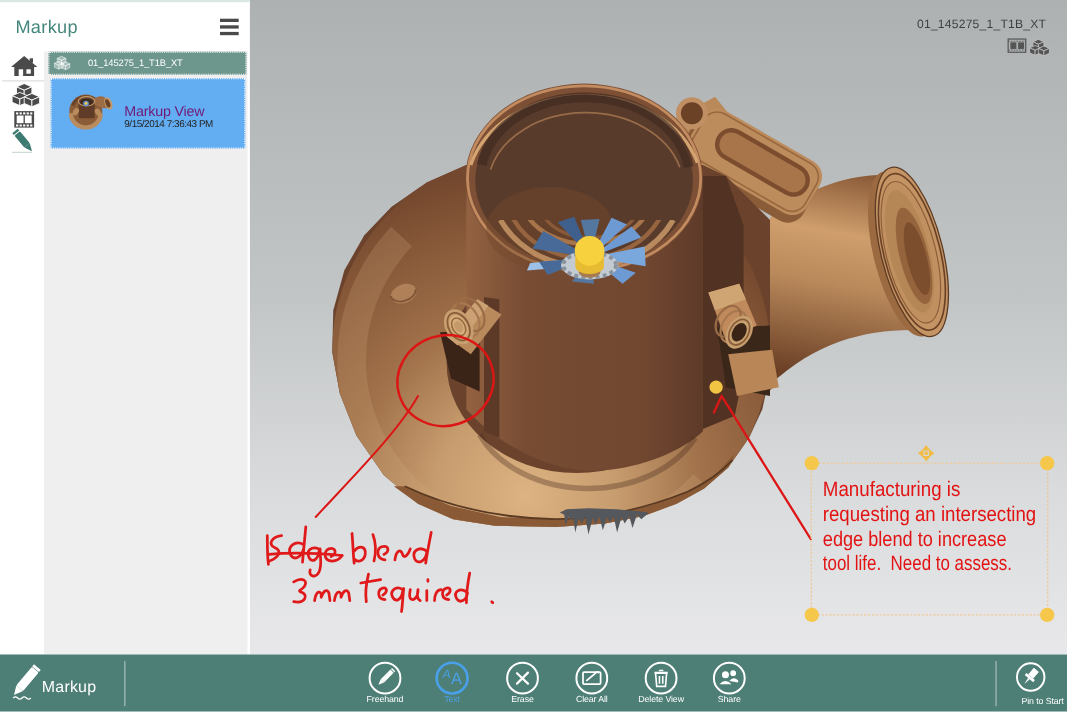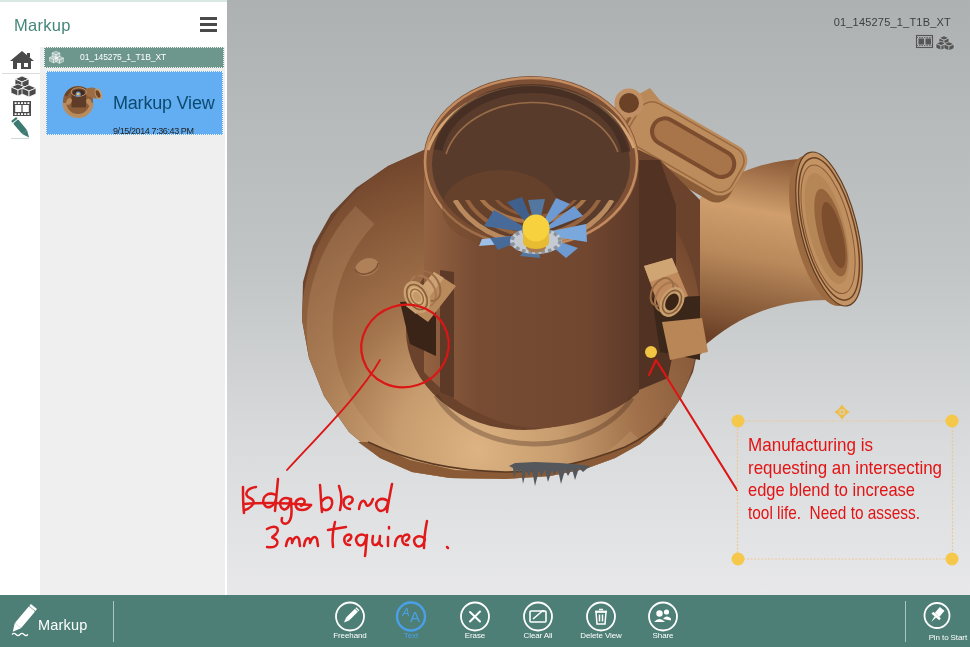--- a/index.html
+++ b/index.html
@@ -13,22 +13,22 @@
   
   #side { position:absolute; left:0; top:0; width:227px; height:595px; background:#fff; }
   #sbtitle { position:absolute; left:14px; top:16px; font-size:16.5px; color:#45867c; font-weight:400; letter-spacing:0.3px;}
   #burger { position:absolute; left:200px; top:17px; width:17px; }
   #burger div { height:3px; background:#4a4a4a; margin-bottom:3px; }
   #listpanel { position:absolute; left:40px; top:47px; width:185px; height:548px; background:#efefef; }
   #tealbar { position:absolute; left:4px; top:0px; width:180px; height:21px; background:#6d968d; color:#fff; outline:1px dotted #f2f4f3; outline-offset:-1px;
              font-size:8.5px; line-height:21px; letter-spacing:-0.1px; }
   #tealbar span { position:absolute; left:36px; top:0; }
   #blueitem { position:absolute; left:6px; top:24px; width:177px; height:64px; background:#63aef3; border:1px dotted #f8f8f8; }
-  #blueitem .t1 { position:absolute; left:66px; top:21px; font-size:18px; color:#0c4a6e; letter-spacing:-0.2px; }
-  #blueitem .t2 { position:absolute; left:66px; top:54px; font-size:9px; color:#222; letter-spacing:-0.4px; }
+  #blueitem .t1 { position:absolute; left:66px; top:21px; font-size:13px; color:#701a75; letter-spacing:-0.2px; }
+  #blueitem .t2 { position:absolute; left:66px; top:35px; font-size:9px; color:#222; letter-spacing:-0.4px; }
   
   #tb { position:absolute; left:0; top:595px; width:970px; height:52px; background:#4d7f76; }
   #tb .sep { position:absolute; top:6px; width:1px; height:41px; background:rgba(255,255,255,0.55); }
   #tbmarkup { position:absolute; left:38px; top:22px; color:#fff; font-size:14.5px; letter-spacing:0.2px; }
   #pinlbl { position:absolute; left:907px; top:633px; width:60px; text-align:right; color:#fff; font-size:8px; letter-spacing:-0.1px; }
 </style>
 </head>
 <body>
 <div id="page">
   <div id="vp">

